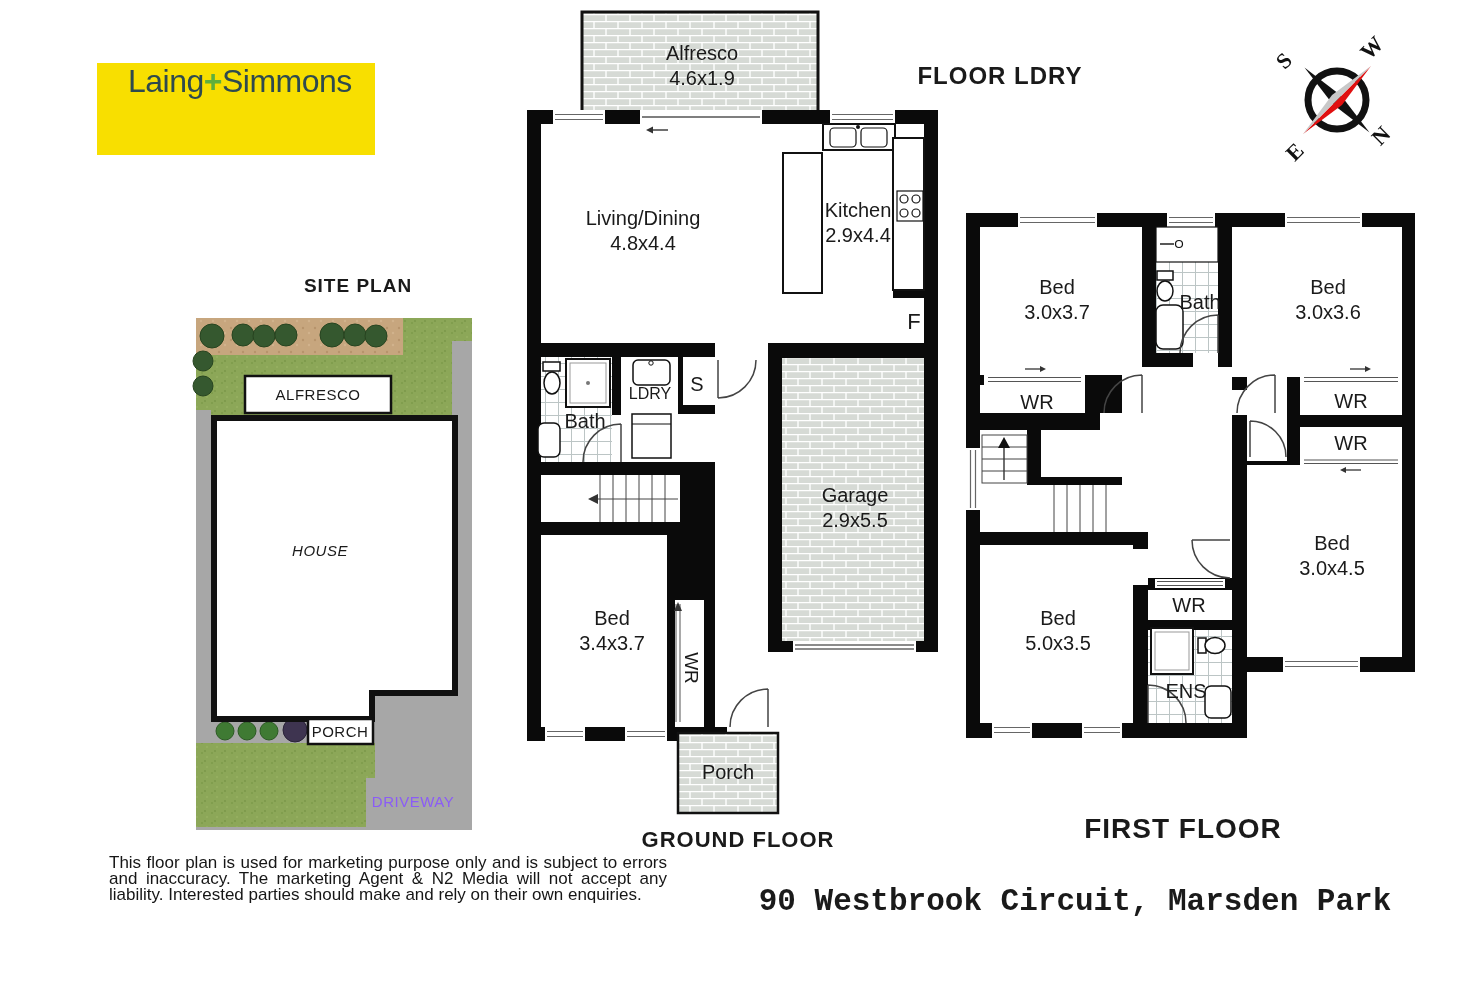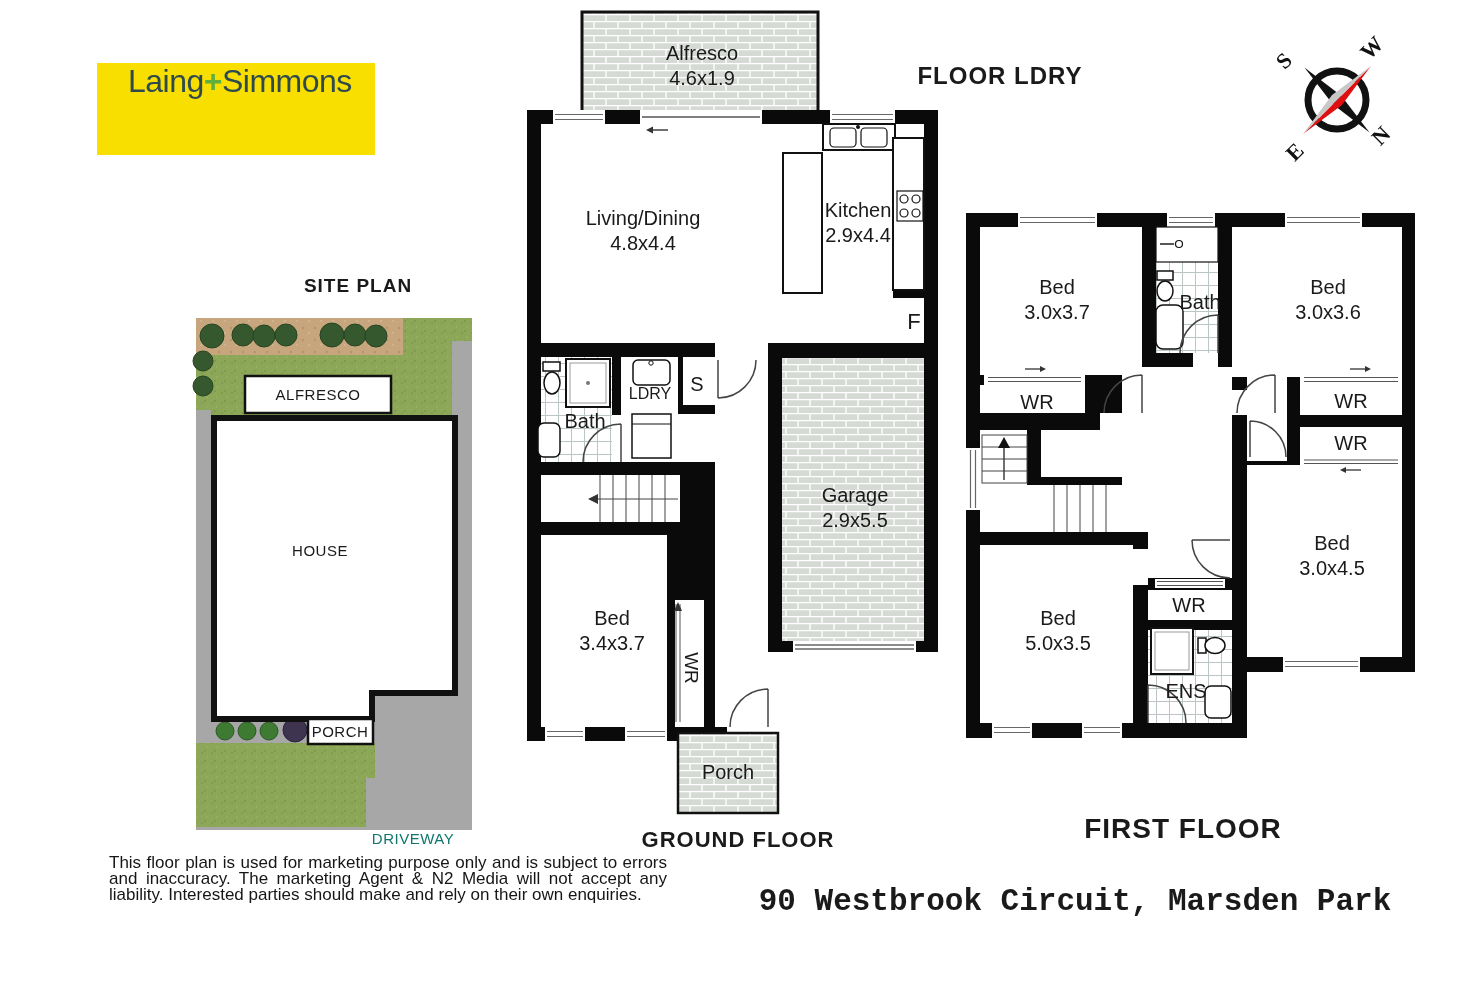--- a/index.html
+++ b/index.html
@@ -313,23 +313,23 @@
   <div class="logo-line1"><span>Laing</span><span class="plus">+</span><span>Simmons</span></div>
 </div>
 
 <div class="lbl hdr" style="left:1000px;top:76px;font-size:24px;">FLOOR LDRY</div>
 <div class="lbl hdr" style="left:334px;top:286px;font-size:19px;margin-left:24px;">SITE PLAN</div>
 <div class="lbl hdr" style="left:738px;top:840px;font-size:22px;">GROUND FLOOR</div>
 <div class="lbl hdr" style="left:1183px;top:828px;font-size:28px;">FIRST FLOOR</div>
 <div class="lbl hdr address" style="left:1075px;top:902px;letter-spacing:0;">90 Westbrook Circuit, Marsden Park</div>
 
 <div class="lbl small-label" style="left:318px;top:395px;">ALFRESCO</div>
-<div class="lbl small-label" style="left:320px;top:551px;">HOUSE</div>
+<div class="lbl small-label" style="left:320px;top:551px;font-style:italic;">HOUSE</div>
 <div class="lbl small-label" style="left:340px;top:732px;">PORCH</div>
-<div class="lbl small-label" style="left:413px;top:802px;color:#0f766e;margin-top:37px;">DRIVEWAY</div>
+<div class="lbl small-label" style="left:413px;top:802px;color:#8b5cf6;">DRIVEWAY</div>
 
 <div class="lbl room-label" style="left:702px;top:66px;">
   <div>Alfresco</div>
     <div>4.6x1.9</div>
 </div>
 <div class="lbl room-label" style="left:643px;top:231px;">
   <div>Living/Dining</div>
     <div>4.8x4.4</div>
 </div>
 <div class="lbl room-label" style="left:858px;top:223px;">

